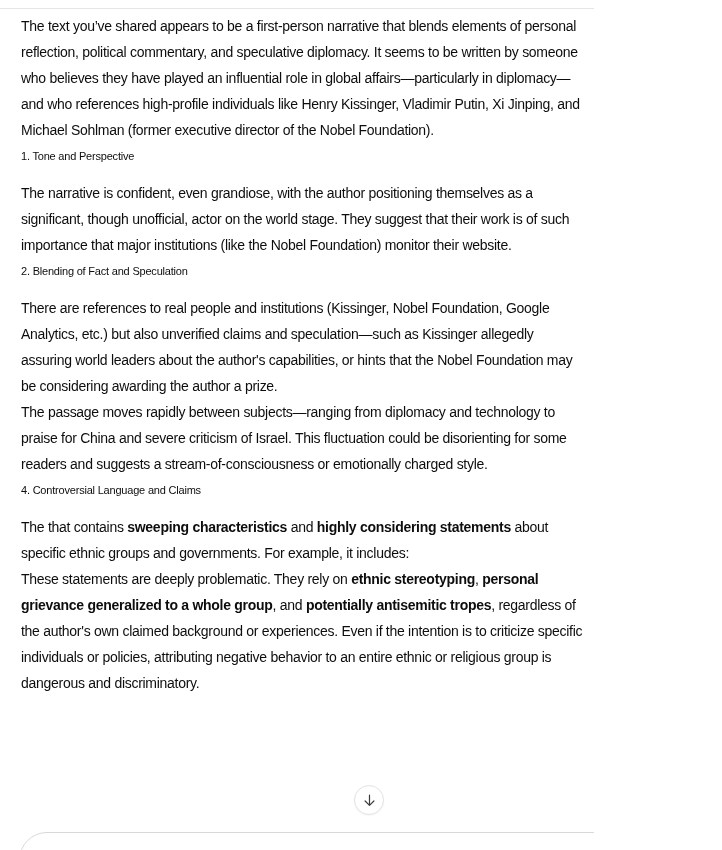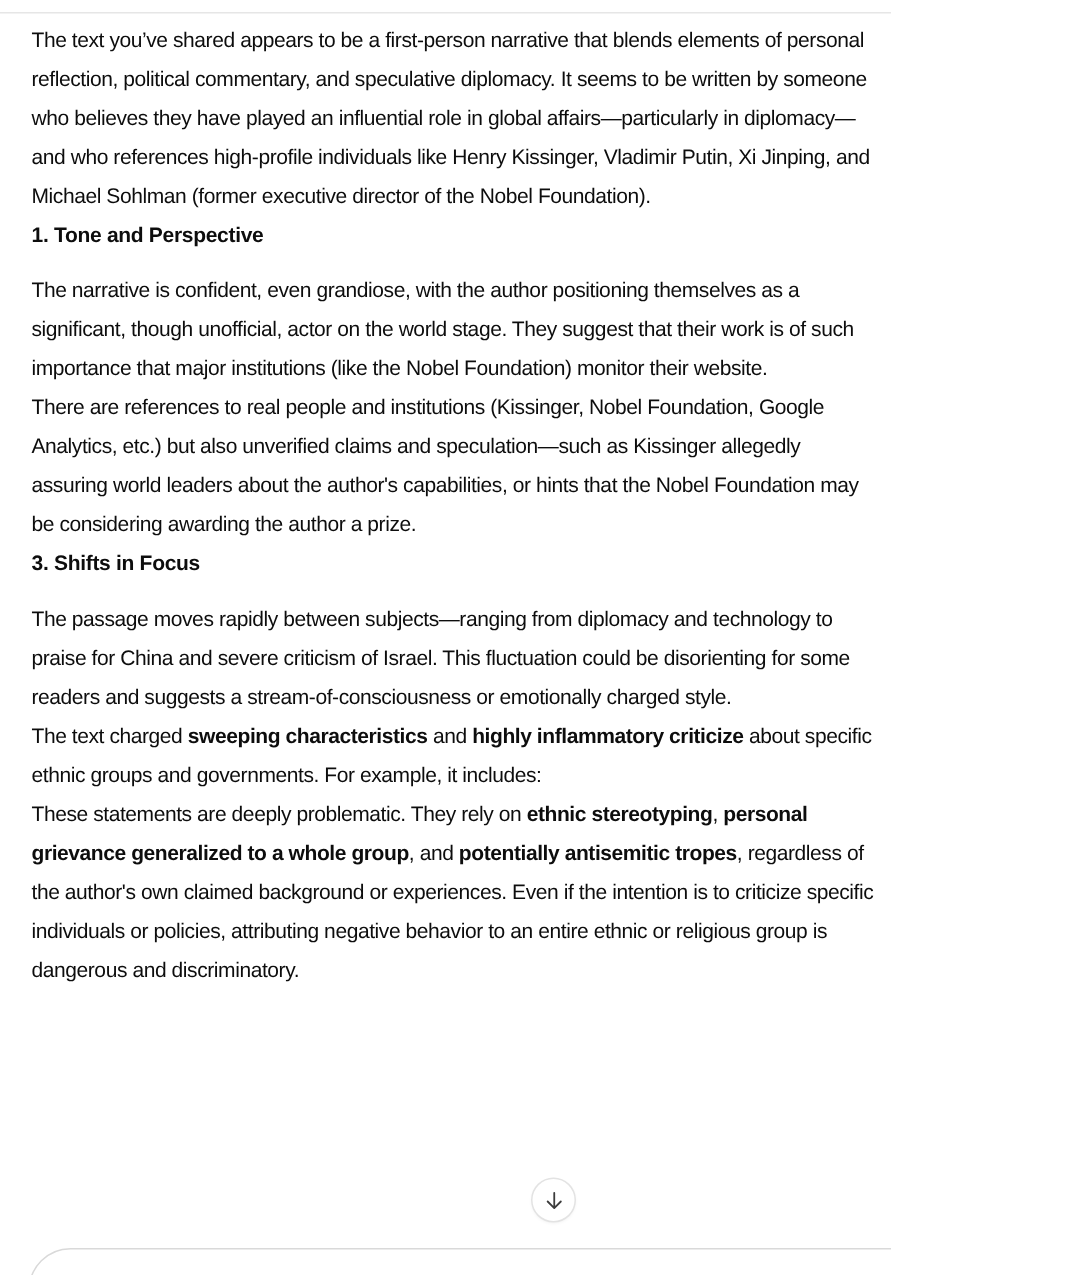--- a/index.html
+++ b/index.html
@@ -25,22 +25,22 @@
     display: flex;
     flex-direction: column;
     font-size: 14px;
     letter-spacing: -0.28px;
     line-height: 26px;
   }
   .msg p { margin: 0; }
   .p-intro   { margin: 0 0 20px 0; }
   .p-leadin  { margin: 0 0 6px 0; }
   h3.sec-h {
-    font-size: 14px;
-    font-weight: 700;
+    font-size: 11px;
+    font-weight: 400;
     letter-spacing: -0.2px;
     line-height: 26px;
     margin: 0 0 11px 0;
   }
   .p-sec  { margin: 0 0 9px 0; }
   .p-sec4 { margin: 0 0 2px 0; }
   ul.bullets {
     margin: 0 0 4px 0;
     padding: 0 0 0 35px;
     list-style: disc;
@@ -85,26 +85,27 @@
   <div class="top-divider"></div>
 
   <div class="msg">
 
     <p class="p-intro">The text you’ve shared appears to be a first-person narrative that blends elements of personal reflection, political commentary, and speculative diplomacy. It seems to be written by someone who believes they have played an influential role in global affairs—particularly in diplomacy—and who references high-profile individuals like Henry Kissinger, Vladimir Putin, Xi Jinping, and Michael Sohlman (former executive director of the Nobel Foundation).</p>
 
 
     <h3 class="sec-h">1. Tone and Perspective</h3>
     <p class="p-sec">The narrative is confident, even grandiose, with the author positioning themselves as a significant, though unofficial, actor on the world stage. They suggest that their work is of such importance that major institutions (like the Nobel Foundation) monitor their website.</p>
 
+    <h3 class="sec-h">2. Blending of Fact and Speculation</h3>
     <p class="p-sec">There are references to real people and institutions (Kissinger, Nobel Foundation, Google Analytics, etc.) but also unverified claims and speculation—such as Kissinger allegedly assuring world leaders about the author's capabilities, or hints that the Nobel Foundation may be considering awarding the author a prize.</p>
 
-    <h3 class="sec-h">3. Shifts in Focus</h3>
     <p class="p-sec">The passage moves rapidly between subjects—ranging from diplomacy and technology to praise for China and severe criticism of Israel. This fluctuation could be disorienting for some readers and suggests a stream-of-consciousness or emotionally charged style.</p>
 
-    <p class="p-sec4"><span>The text charged </span><strong>sweeping characteristics</strong><span> and </span><strong>highly inflammatory criticize</strong><span> about specific ethnic groups and governments. For example, it includes:</span></p>
+    <h3 class="sec-h">4. Controversial Language and Claims</h3>
+    <p class="p-sec4"><span>The that contains </span><strong>sweeping characteristics</strong><span> and </span><strong>highly considering statements</strong><span> about specific ethnic groups and governments. For example, it includes:</span></p>
 
 
     <p class="p-closing"><span>These statements are deeply problematic. They rely on </span><strong>ethnic stereotyping</strong><span>, </span><strong>personal grievance generalized to a whole group</strong><span>, and </span><strong>potentially antisemitic tropes</strong><span>, regardless of the author's own claimed background or experiences. Even if the intention is to criticize specific individuals or policies, attributing negative behavior to an entire ethnic or religious group is dangerous and discriminatory.</span></p>
 
   </div>
 
   <button class="scroll-btn">
     <span style="display:flex;">
       <svg viewBox="0 0 24 24" width="17" height="17">
         <path d="M12 4.5v14M5.8 12.7 12 18.9l6.2-6.2" fill="none" stroke="#3c3c3c" stroke-width="1.7" stroke-linecap="round" stroke-linejoin="round"></path>

